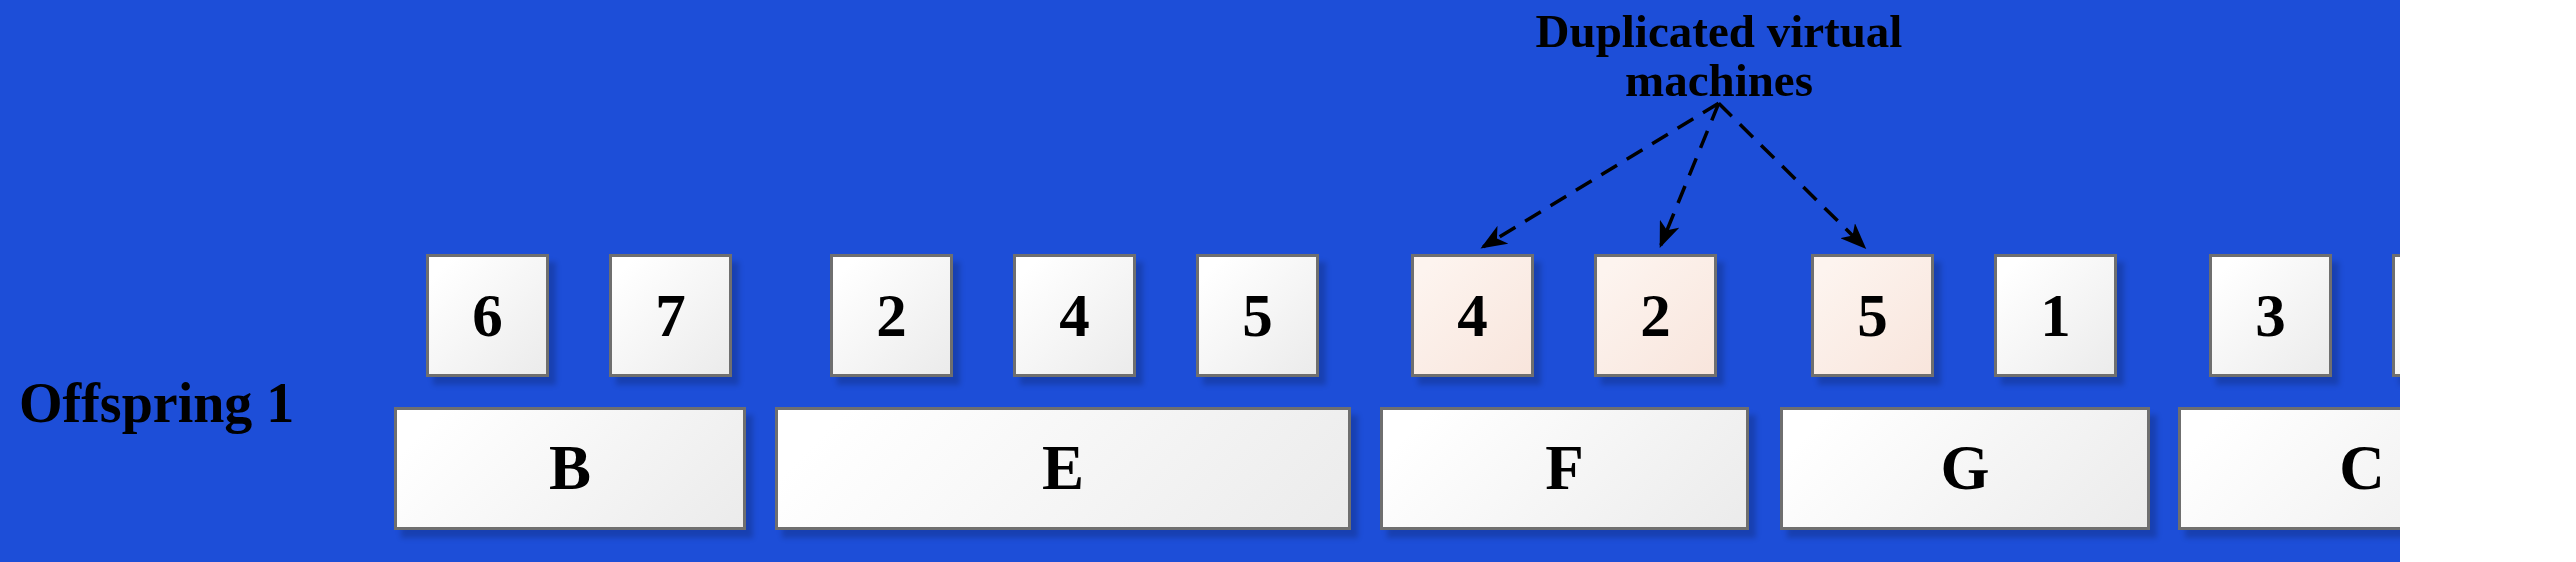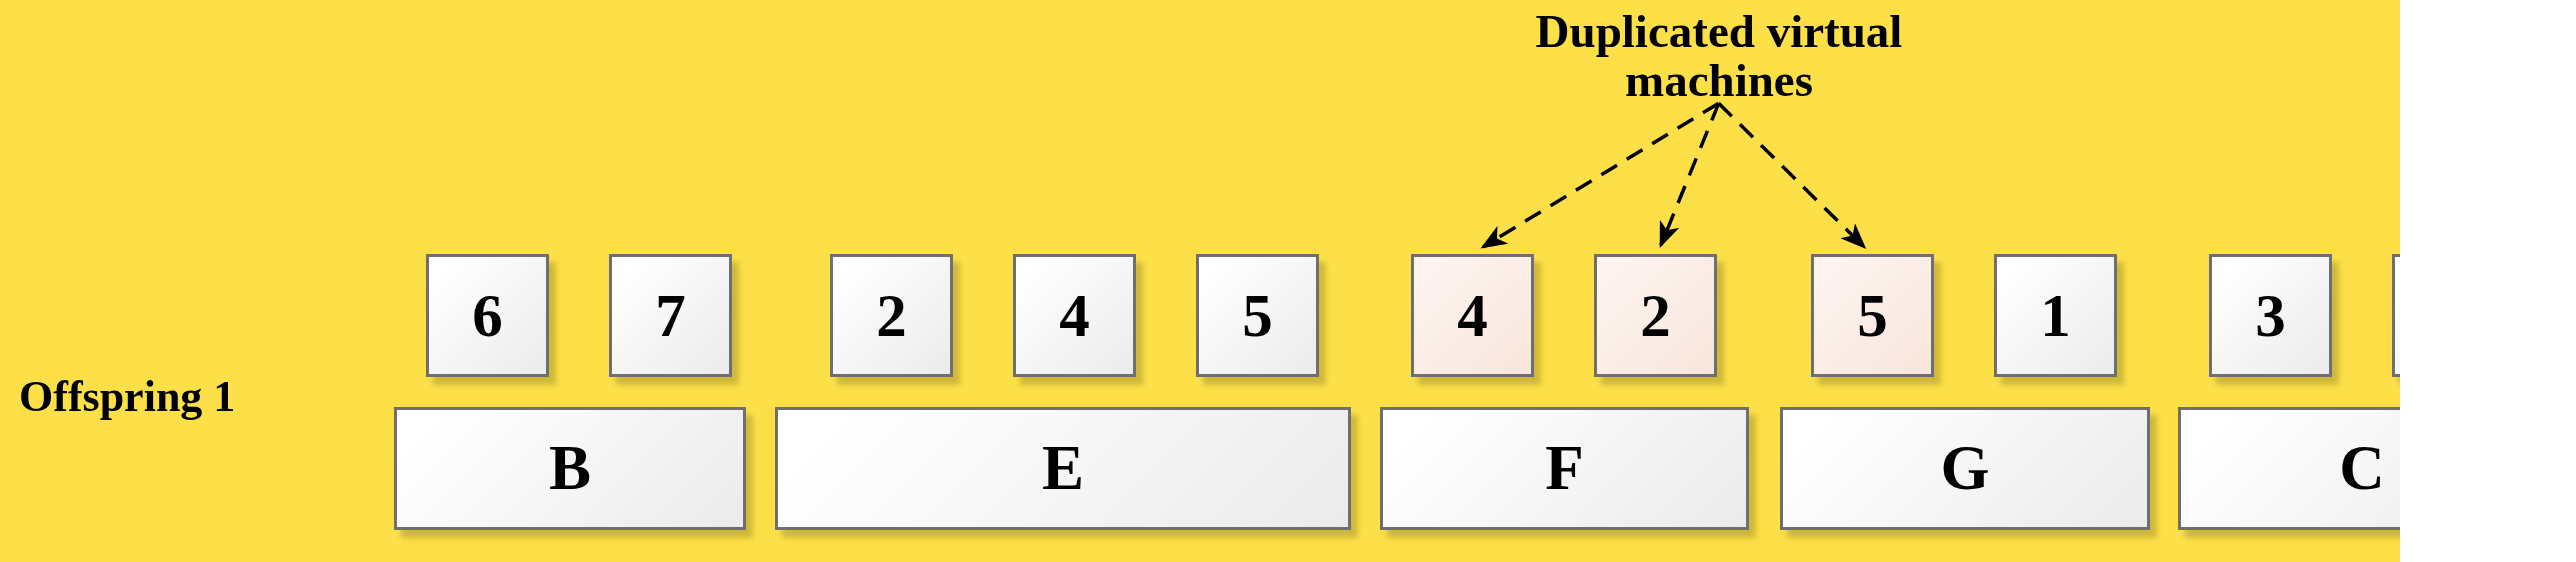--- a/index.html
+++ b/index.html
@@ -1,41 +1,41 @@
 <!DOCTYPE html>
 <html style="font-size:14px"><head>
 <meta charset="utf-8">
 <style>
   html,body { margin:0; padding:0; background:#ffffff; }
   .canvas {
     position:relative;
     width:2400px;
     height:562px;
-    background:#fde047;
+    background:#1d4ed8;
     overflow:hidden;
     font-family:"Liberation Serif", serif;
     color:#000;
   }
   .annotation {
     position:absolute;
     left:1474px;
     top:7px;
     width:490px;
     text-align:center;
     font-weight:bold;
     font-size:47px;
     line-height:1.04;
     color:#000;
   }
   .offspring-label {
     position:absolute;
     left:19px;
     top:371px;
     font-weight:bold;
-    font-size:44px;
+    font-size:56px;
     white-space:nowrap;
     color:#000;
   }
   .arrows {
     position:absolute;
     left:0; top:0;
   }
   .server {
     position:absolute;
     top:407px;

